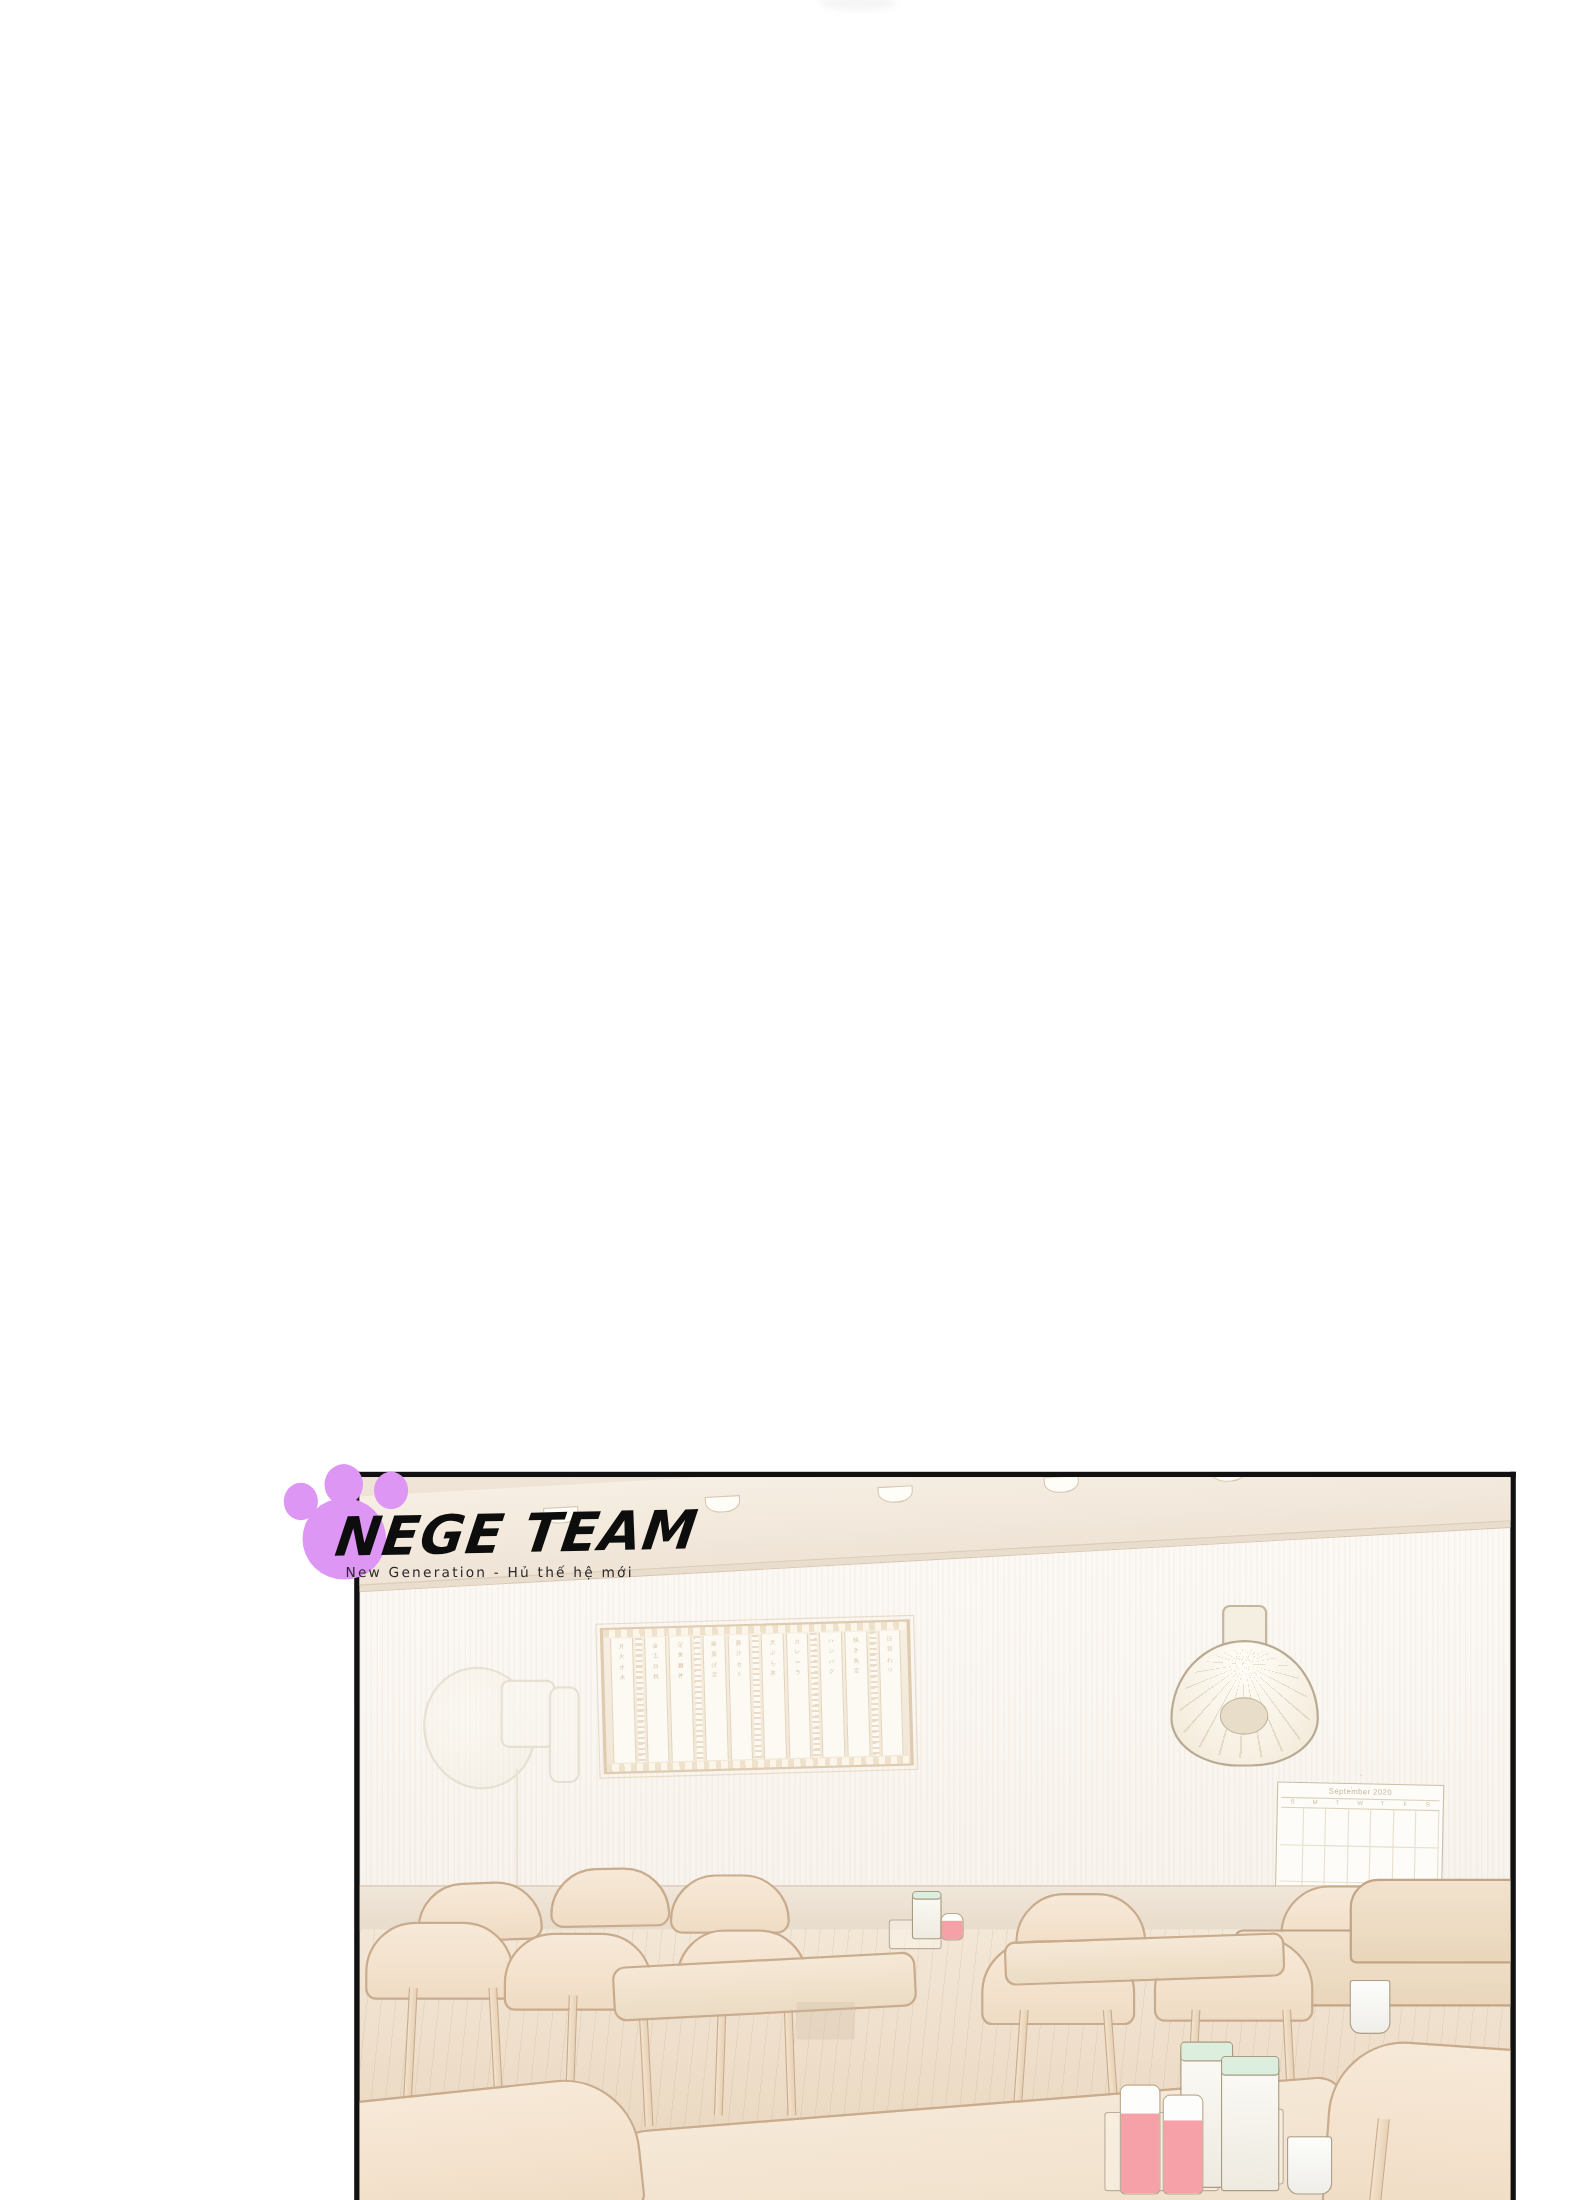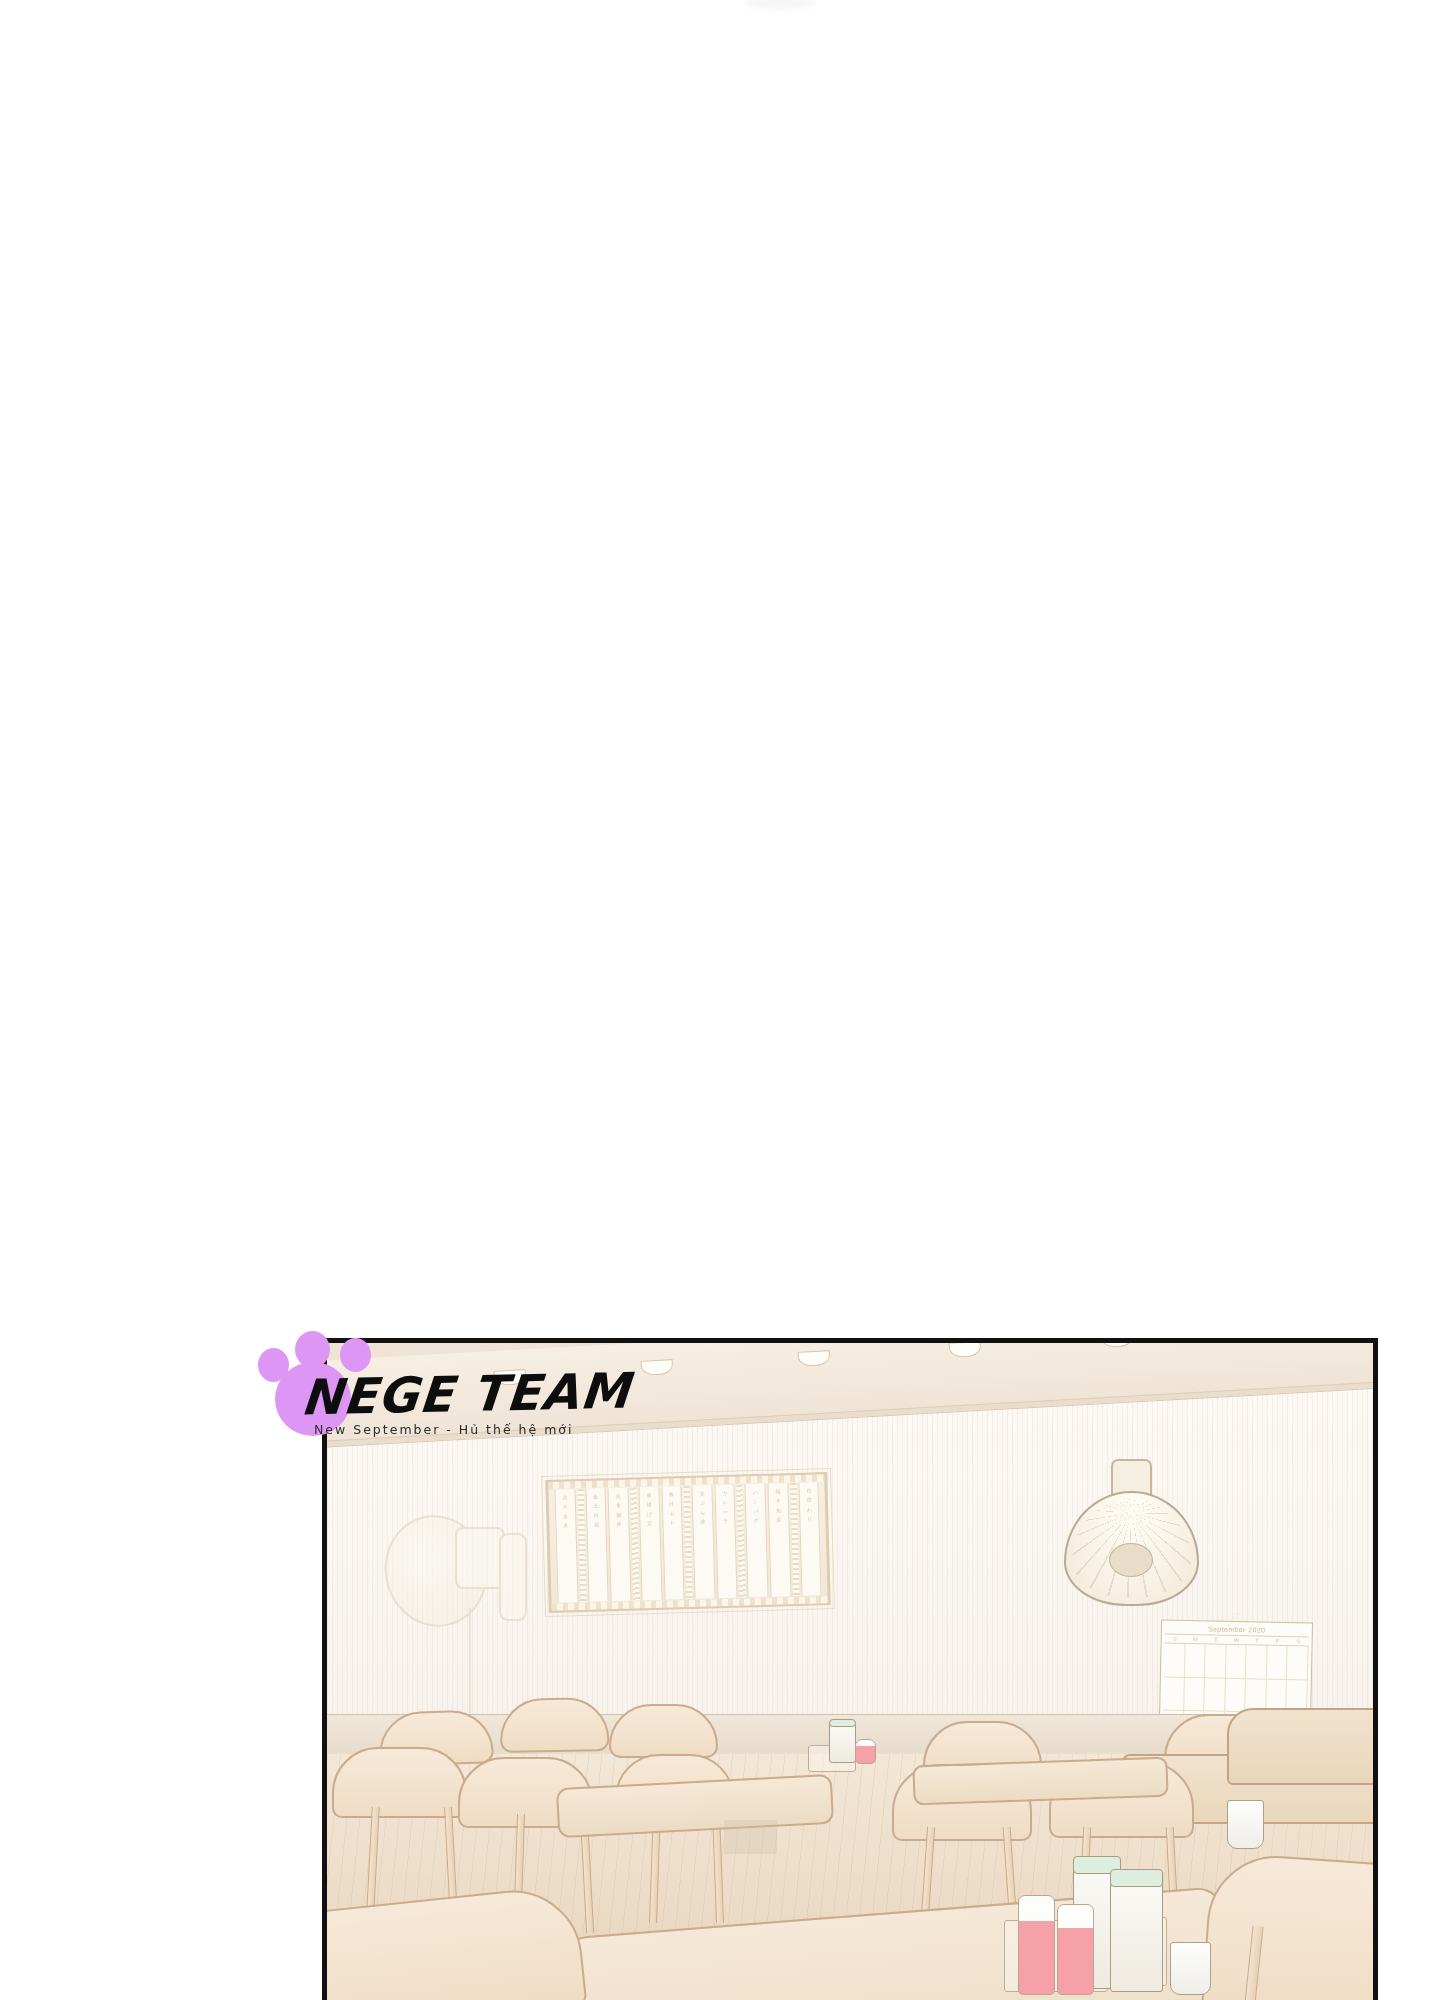--- a/index.html
+++ b/index.html
@@ -486,16 +486,16 @@
   </div>
 
   <div class="wm">
     <div class="paw">
       <div class="toe t1"></div>
       <div class="toe t2"></div>
       <div class="toe t3"></div>
       <div class="pad"></div>
     </div>
     <div class="wm-name">NEGE TEAM</div>
-    <div class="wm-tag">New September - Hủ thế hệ mới</div>
+    <div class="wm-tag">New Generation - Hủ thế hệ mới</div>
   </div>
 
 </div>
 
 </body></html>

